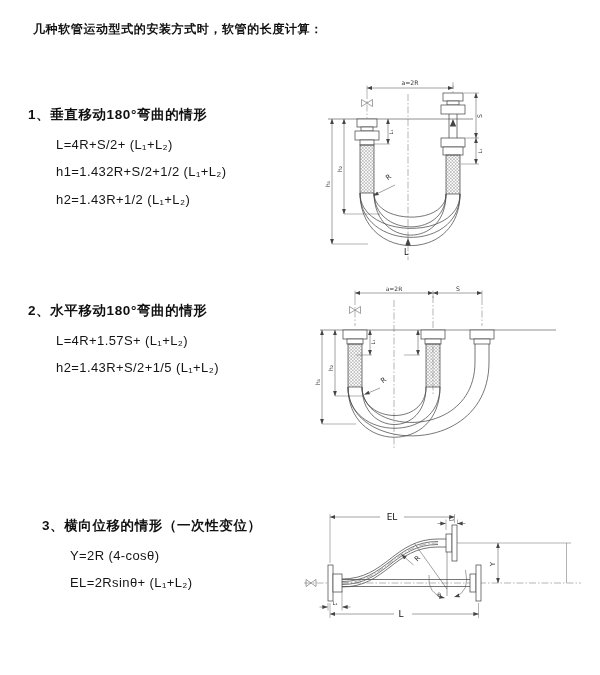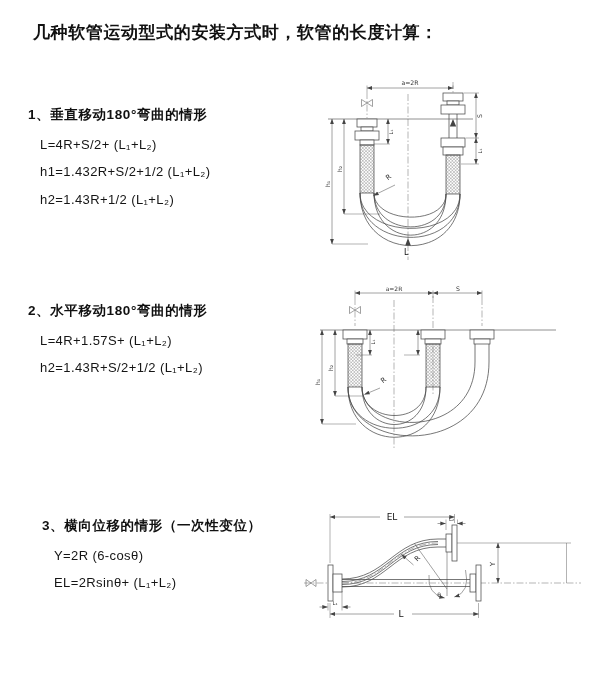--- a/index.html
+++ b/index.html
@@ -1,23 +1,23 @@
 <!DOCTYPE html>
 <html><head>
 <meta charset="utf-8">
 <style>
   html,body{margin:0;padding:0;}
   body{
     width:600px;height:675px;background:#ffffff;position:relative;overflow:hidden;
     font-family:"Liberation Sans","DejaVu Sans",sans-serif;color:#111;
   }
-  .title{position:absolute;left:33px;top:21px;font-size:17px;font-weight:700;letter-spacing:.6px;}
+  .title{position:absolute;left:33px;top:21px;font-size:12px;font-weight:700;letter-spacing:.6px;}
   .section{position:absolute;}
   .heading{font-size:13.5px;font-weight:700;letter-spacing:.6px;}
-  .formula{font-size:13px;margin-top:12.5px;margin-left:12px;letter-spacing:.4px;color:#151515;}
+  .formula{font-size:13px;margin-top:12.5px;margin-left:28px;letter-spacing:.4px;color:#151515;}
   .d{position:absolute;}
   svg text{font-family:"DejaVu Sans",sans-serif;fill:#333;}
   .draw{stroke:#4a4a4a;stroke-width:.75;fill:none;}
   .draw rect{fill:#fff;}
   .braidrect{fill:url(#braid) !important;}
   .dims{stroke:#555;stroke-width:.55;fill:none;}
   .ext{stroke-width:.45;}
   .cl{stroke:#6a6a6a;stroke-width:.5;fill:none;stroke-dasharray:7 2 1.5 2;}
   .thick{stroke-width:.65;}
   .lbl{fill:#333;stroke:none;}
@@ -42,26 +42,26 @@
 <div class="section" style="left:28px;top:106px;">
   <div class="heading">1、垂直移动180°弯曲的情形</div>
   <div class="formula">L=4R+S/2+ (L₁+L₂)</div>
   <div class="formula">h1=1.432R+S/2+1/2 (L₁+L₂)</div>
   <div class="formula">h2=1.43R+1/2 (L₁+L₂)</div>
 </div>
 
 <div class="section" style="left:28px;top:302px;">
   <div class="heading">2、水平移动180°弯曲的情形</div>
   <div class="formula">L=4R+1.57S+ (L₁+L₂)</div>
-  <div class="formula">h2=1.43R+S/2+1/2 (L₁+L₂)</div>
+  <div class="formula">h2=1.43R+S/2+1/5 (L₁+L₂)</div>
 </div>
 
 <div class="section" style="left:42px;top:517px;">
   <div class="heading">3、横向位移的情形（一次性变位）</div>
-  <div class="formula">Y=2R (6-cosθ)</div>
+  <div class="formula">Y=2R (4-cosθ)</div>
   <div class="formula">EL=2Rsinθ+ (L₁+L₂)</div>
 </div>
 
 <svg class="d" style="left:310px;top:76px;" width="270" height="188" viewBox="0 0 270 188">
   <g class="cl">
     <path d="M98 18 V184"></path>
       <path d="M57 16 V42"></path>
       <path d="M143 6 V30"></path>
   </g>
   <g class="dims">

